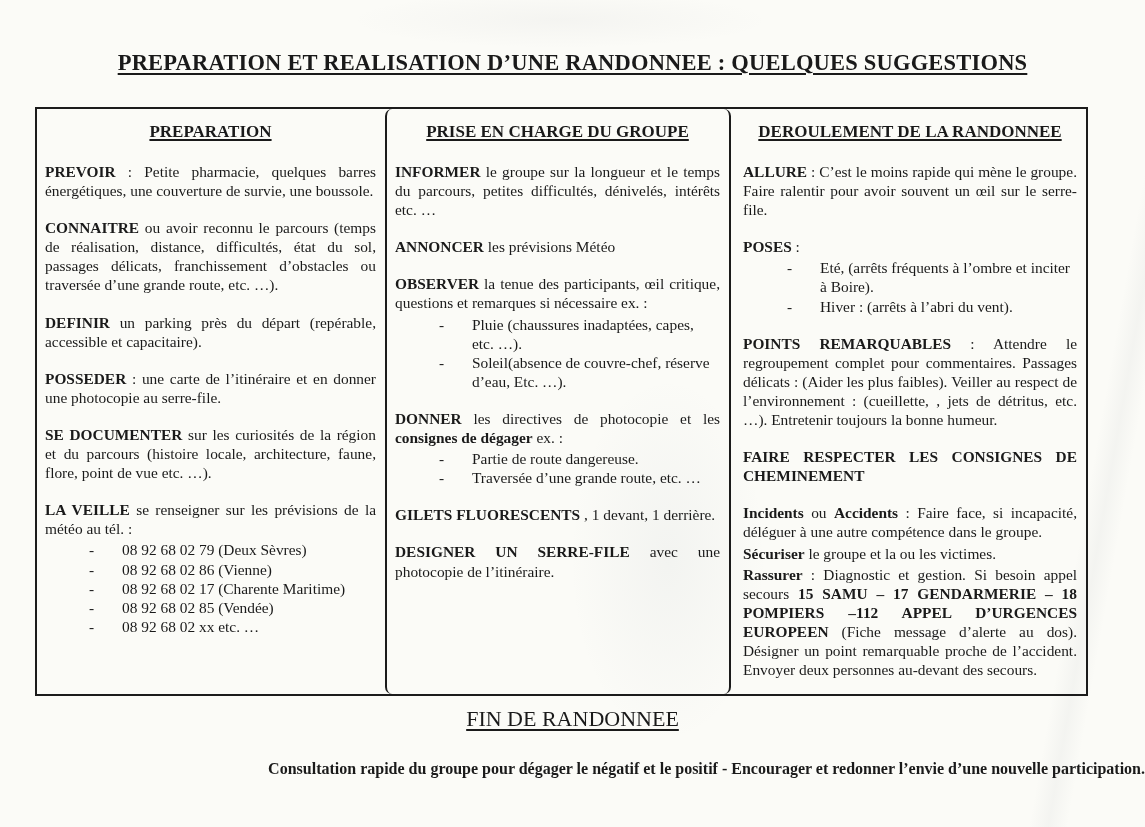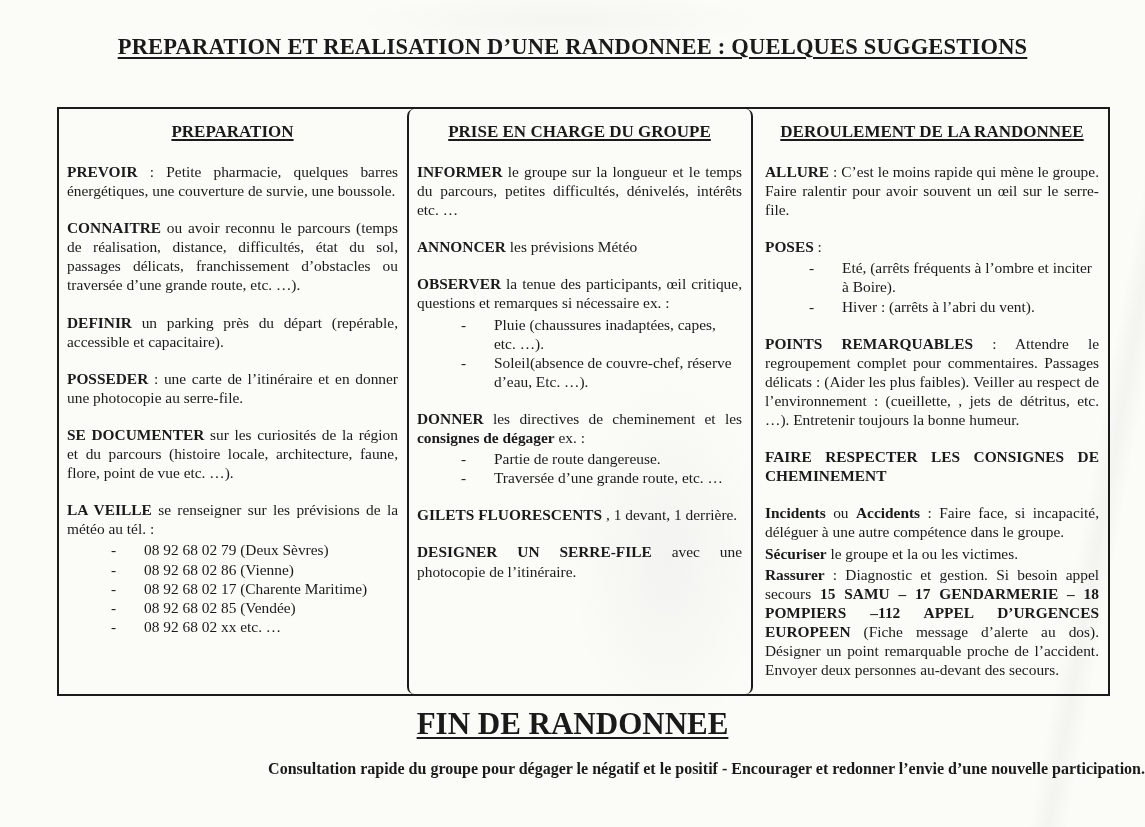--- a/index.html
+++ b/index.html
@@ -10,29 +10,29 @@
     color:#1a1a1a;
   }
   
   .scan-artifacts{position:absolute;inset:0;pointer-events:none;
     background:
       radial-gradient(ellipse 140px 260px at 668px 560px, rgba(110,125,140,0.06), transparent 70%),
       radial-gradient(ellipse 300px 40px at 560px 20px, rgba(120,120,130,0.05), transparent 70%),
       linear-gradient(100deg, transparent 91%, rgba(100,110,120,0.05) 92.5%, transparent 94%);
   }
   .page-title{
-    position:absolute;top:34px;left:0;width:100%;
+    position:absolute;top:50px;left:0;width:100%;
     text-align:center;font-weight:700;font-size:22.5px;letter-spacing:0.2px;
   }
   .page-title .tspan{
     text-decoration:underline;text-decoration-thickness:2px;text-underline-offset:3px;
   }
   .board{
     position:absolute;left:35px;top:107px;width:1053px;height:589px;
-    border:2px solid #1b1b1b;display:flex;box-sizing:border-box;margin-left:22px;
+    border:2px solid #1b1b1b;display:flex;box-sizing:border-box;
   }
   .col{box-sizing:border-box;padding:4px 9px 4px 8px;overflow:hidden;}
   .col-1{flex:0 0 348px;}
   .col-2{flex:0 0 346px;border-left:2px solid #1b1b1b;border-right:2px solid #1b1b1b;border-radius:7px;}
   .col-3{flex:1;padding-left:12px;}
   .col-heading{
     text-align:center;font-weight:700;font-size:17px;margin:9px 0 20px;
   }
   .col-heading .tspan{
     text-decoration:underline;text-decoration-thickness:1.8px;text-underline-offset:2px;
@@ -42,21 +42,21 @@
   }
   .para.tight{margin-bottom:2px;}
   .dash-list{margin:0 0 18px;}
   .dash-item{display:flex;font-size:15.4px;line-height:1.24;text-align:left;}
   .dash-marker{flex:0 0 33px;margin-left:44px;}
   .dash-text{flex:1;padding-right:4px;}
   .b{font-weight:700;}
   .u{text-decoration-thickness:1.3px;text-underline-offset:2px;}
   .footer-heading{
     position:absolute;top:706px;left:0;width:100%;text-align:center;
-    font-weight:700;font-size:31px;
+    font-weight:400;font-size:22px;
   }
   .footer-heading .tspan{
     text-decoration:underline;text-decoration-thickness:2px;text-underline-offset:3px;
   }
   .footer-note{
     position:absolute;top:760px;left:0;width:100%;text-align:right;
     font-weight:700;font-size:16px;
   }
 </style>
 </head>
@@ -115,21 +115,21 @@
         <div class="dash-list">
           <div class="dash-item">
             <span class="dash-marker">-</span>
             <span class="dash-text"><span>Pluie (chaussures inadaptées, capes, etc. …).</span></span>
           </div>
           <div class="dash-item">
             <span class="dash-marker">-</span>
             <span class="dash-text"><span>Soleil(absence de couvre-chef, réserve d’eau, Etc. …).</span></span>
           </div>
         </div>
-        <p class="para tight"><span class="b u">DONNER</span><span> les directives de cheminement et les </span><span class="b u">consignes de dégager</span><span> ex. :</span></p>
+        <p class="para tight"><span class="b u">DONNER</span><span> les directives de photocopie et les </span><span class="b u">consignes de dégager</span><span> ex. :</span></p>
         <div class="dash-list">
           <div class="dash-item">
             <span class="dash-marker">-</span>
             <span class="dash-text"><span>Partie de route dangereuse.</span></span>
           </div>
           <div class="dash-item">
             <span class="dash-marker">-</span>
             <span class="dash-text"><span>Traversée d’une grande route, etc. …</span></span>
           </div>
         </div>

